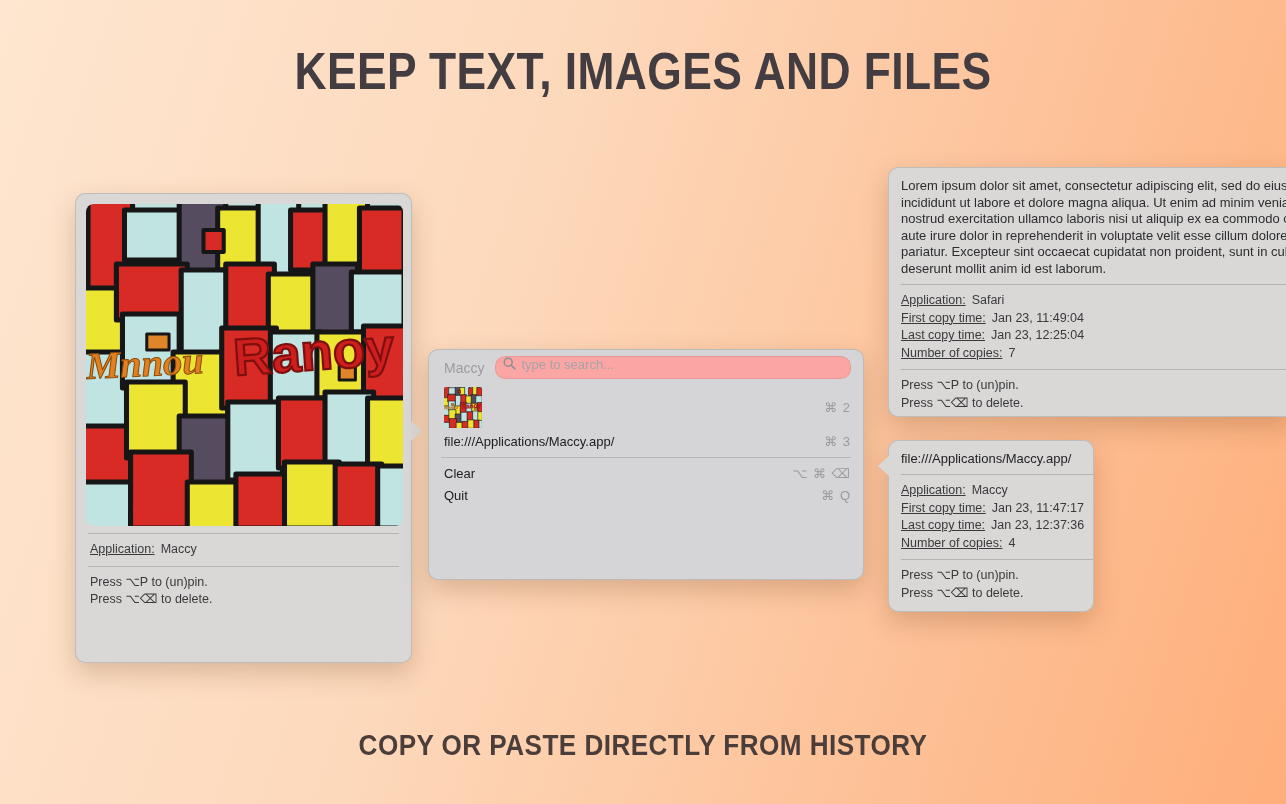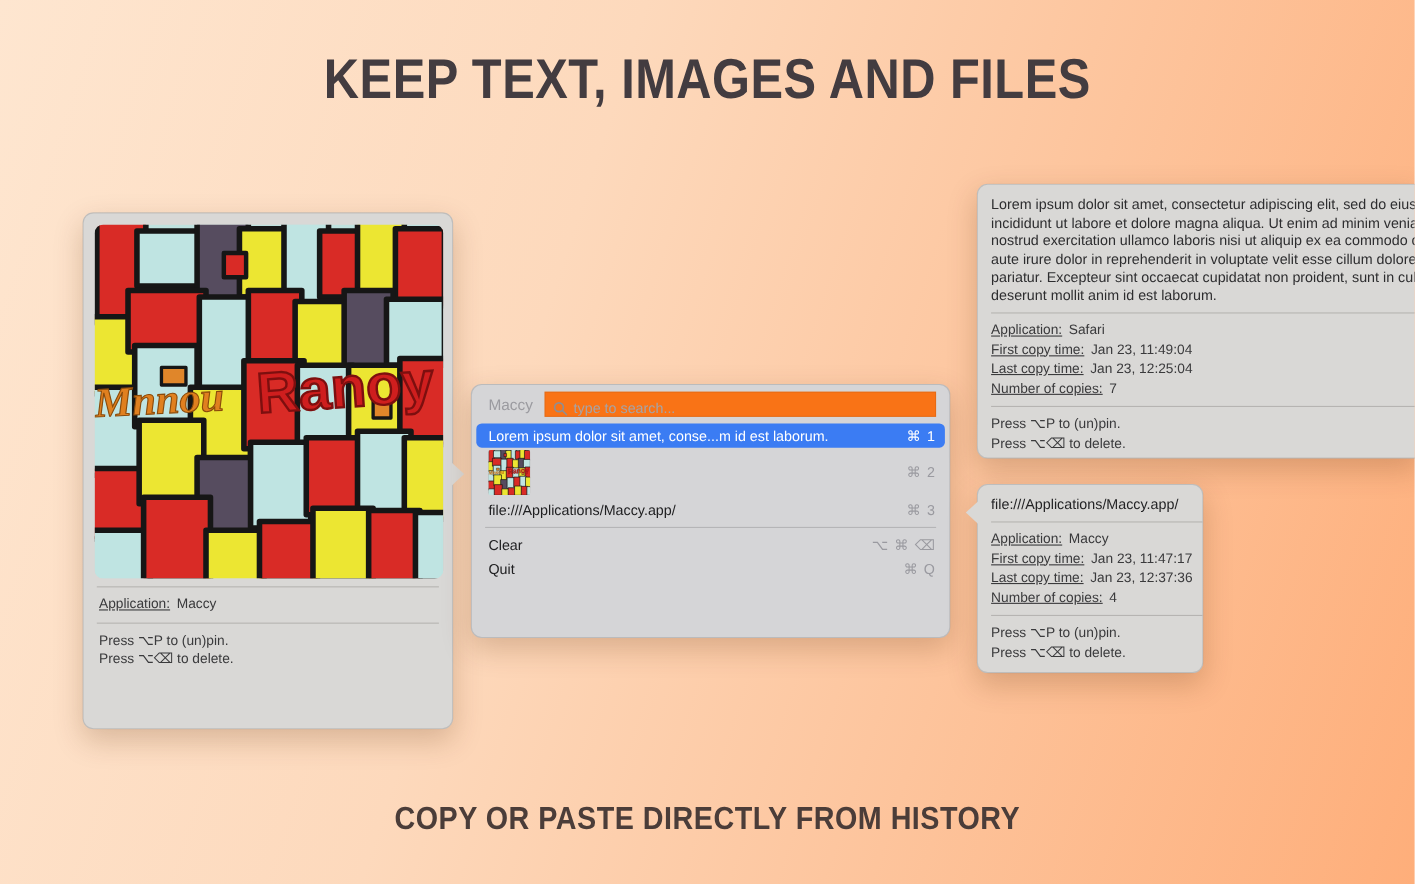--- a/index.html
+++ b/index.html
@@ -39,22 +39,22 @@
   .divider { height:1px; background:rgba(60,55,50,.22); margin:7px 2px; }
   .meta-block { padding:0 4px; }
   .meta-row { font-size:12.5px; line-height:17.5px; color:#3a3a3c; white-space:nowrap; }
   .meta-label { margin-right:6px;text-decoration:underline; }
   .hint-row { font-size:12.5px; line-height:17.5px; color:#3a3a3c; white-space:nowrap; padding:0 4px; }
   
   .menu { left:428px; top:349px; width:436px; height:231px; background:#d5d5d7; border-radius:10px; }
   .menu-header { display:flex; align-items:center; height:35px; padding:0 12px 0 15px; }
   .menu-title { color:#9b9ba0; font-size:14px; margin-right:11px; }
   .search-pill {
-    flex:1; height:23px; background:#f97316; border:1px solid rgba(0,0,0,.07);
-    border-radius:0; display:flex; align-items:flex-end; padding:0 7px;
+    flex:1; height:23px; background:#fca5a5; border:1px solid rgba(0,0,0,.07);
+    border-radius:10px; display:flex; align-items:flex-start; padding:0 7px;
   }
   .search-pill svg { flex:0 0 auto; margin-right:5px; }
   .search-input {
     flex:1; border:none; outline:none; background:transparent;
     font-family:"Liberation Sans",sans-serif; font-size:13px; color:#333;
   }
   .search-input::placeholder { color:#a4a4a9; }
   .menu-row { display:flex; align-items:center; font-size:13px; color:#202022; padding:0 12px 0 15px; }
   .row-selected {
     margin:0 4px; height:22px; border-radius:5px; background:#3b7cf3;
@@ -149,24 +149,20 @@
   <div class="menu-header">
     <span class="menu-title">Maccy</span>
     <div class="search-pill">
       <svg width="13" height="13" viewBox="0 0 14 14">
         <circle cx="5.6" cy="5.6" r="4.3" fill="none" stroke="#8e8e93" stroke-width="1.6"></circle>
         <line x1="9" y1="9" x2="13" y2="13" stroke="#8e8e93" stroke-width="1.6" stroke-linecap="round"></line>
       </svg>
       <input class="search-input" type="text" placeholder="type to search..." style="">
     </div>
   </div>
-  <div class="menu-row row-selected">
-    <span>Lorem ipsum dolor sit amet, conse...m id est laborum.</span>
-    <span class="shortcut">⌘ 1</span>
-  </div>
   <div class="menu-row row-image">
     <svg class="thumb" viewBox="0 0 313 322" preserveAspectRatio="none">
         <use href="#mosaic"></use>
       </svg>
     <span class="shortcut">⌘ 2</span>
   </div>
   <div class="menu-row row-file">
     <span>file:///Applications/Maccy.app/</span>
     <span class="shortcut">⌘ 3</span>
   </div>

